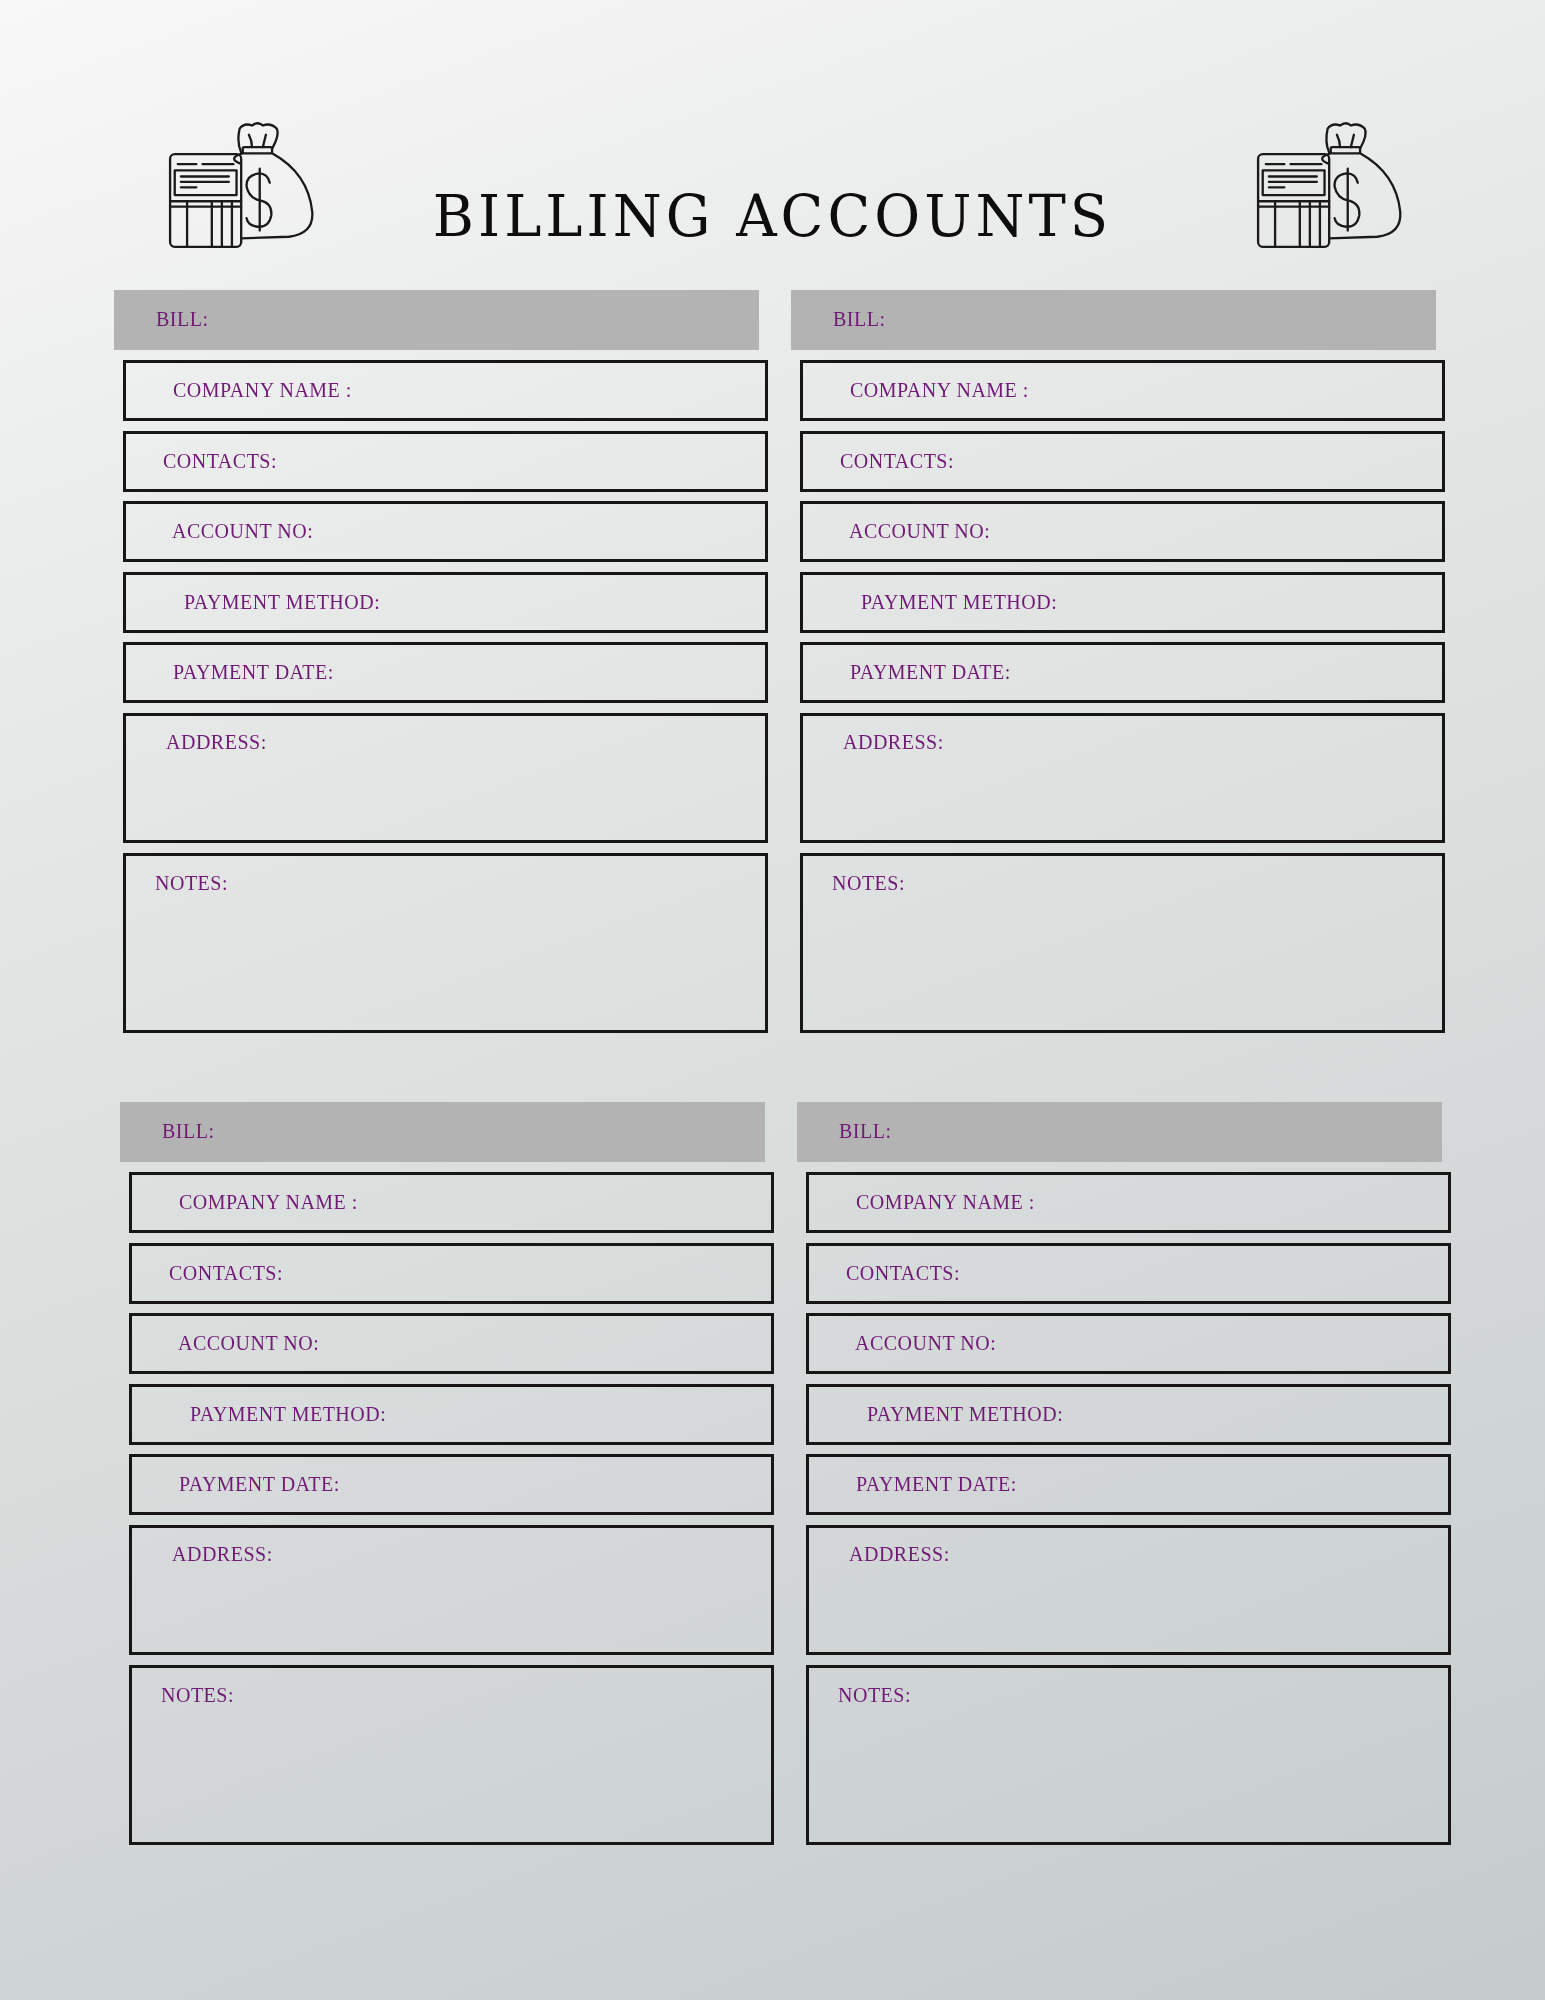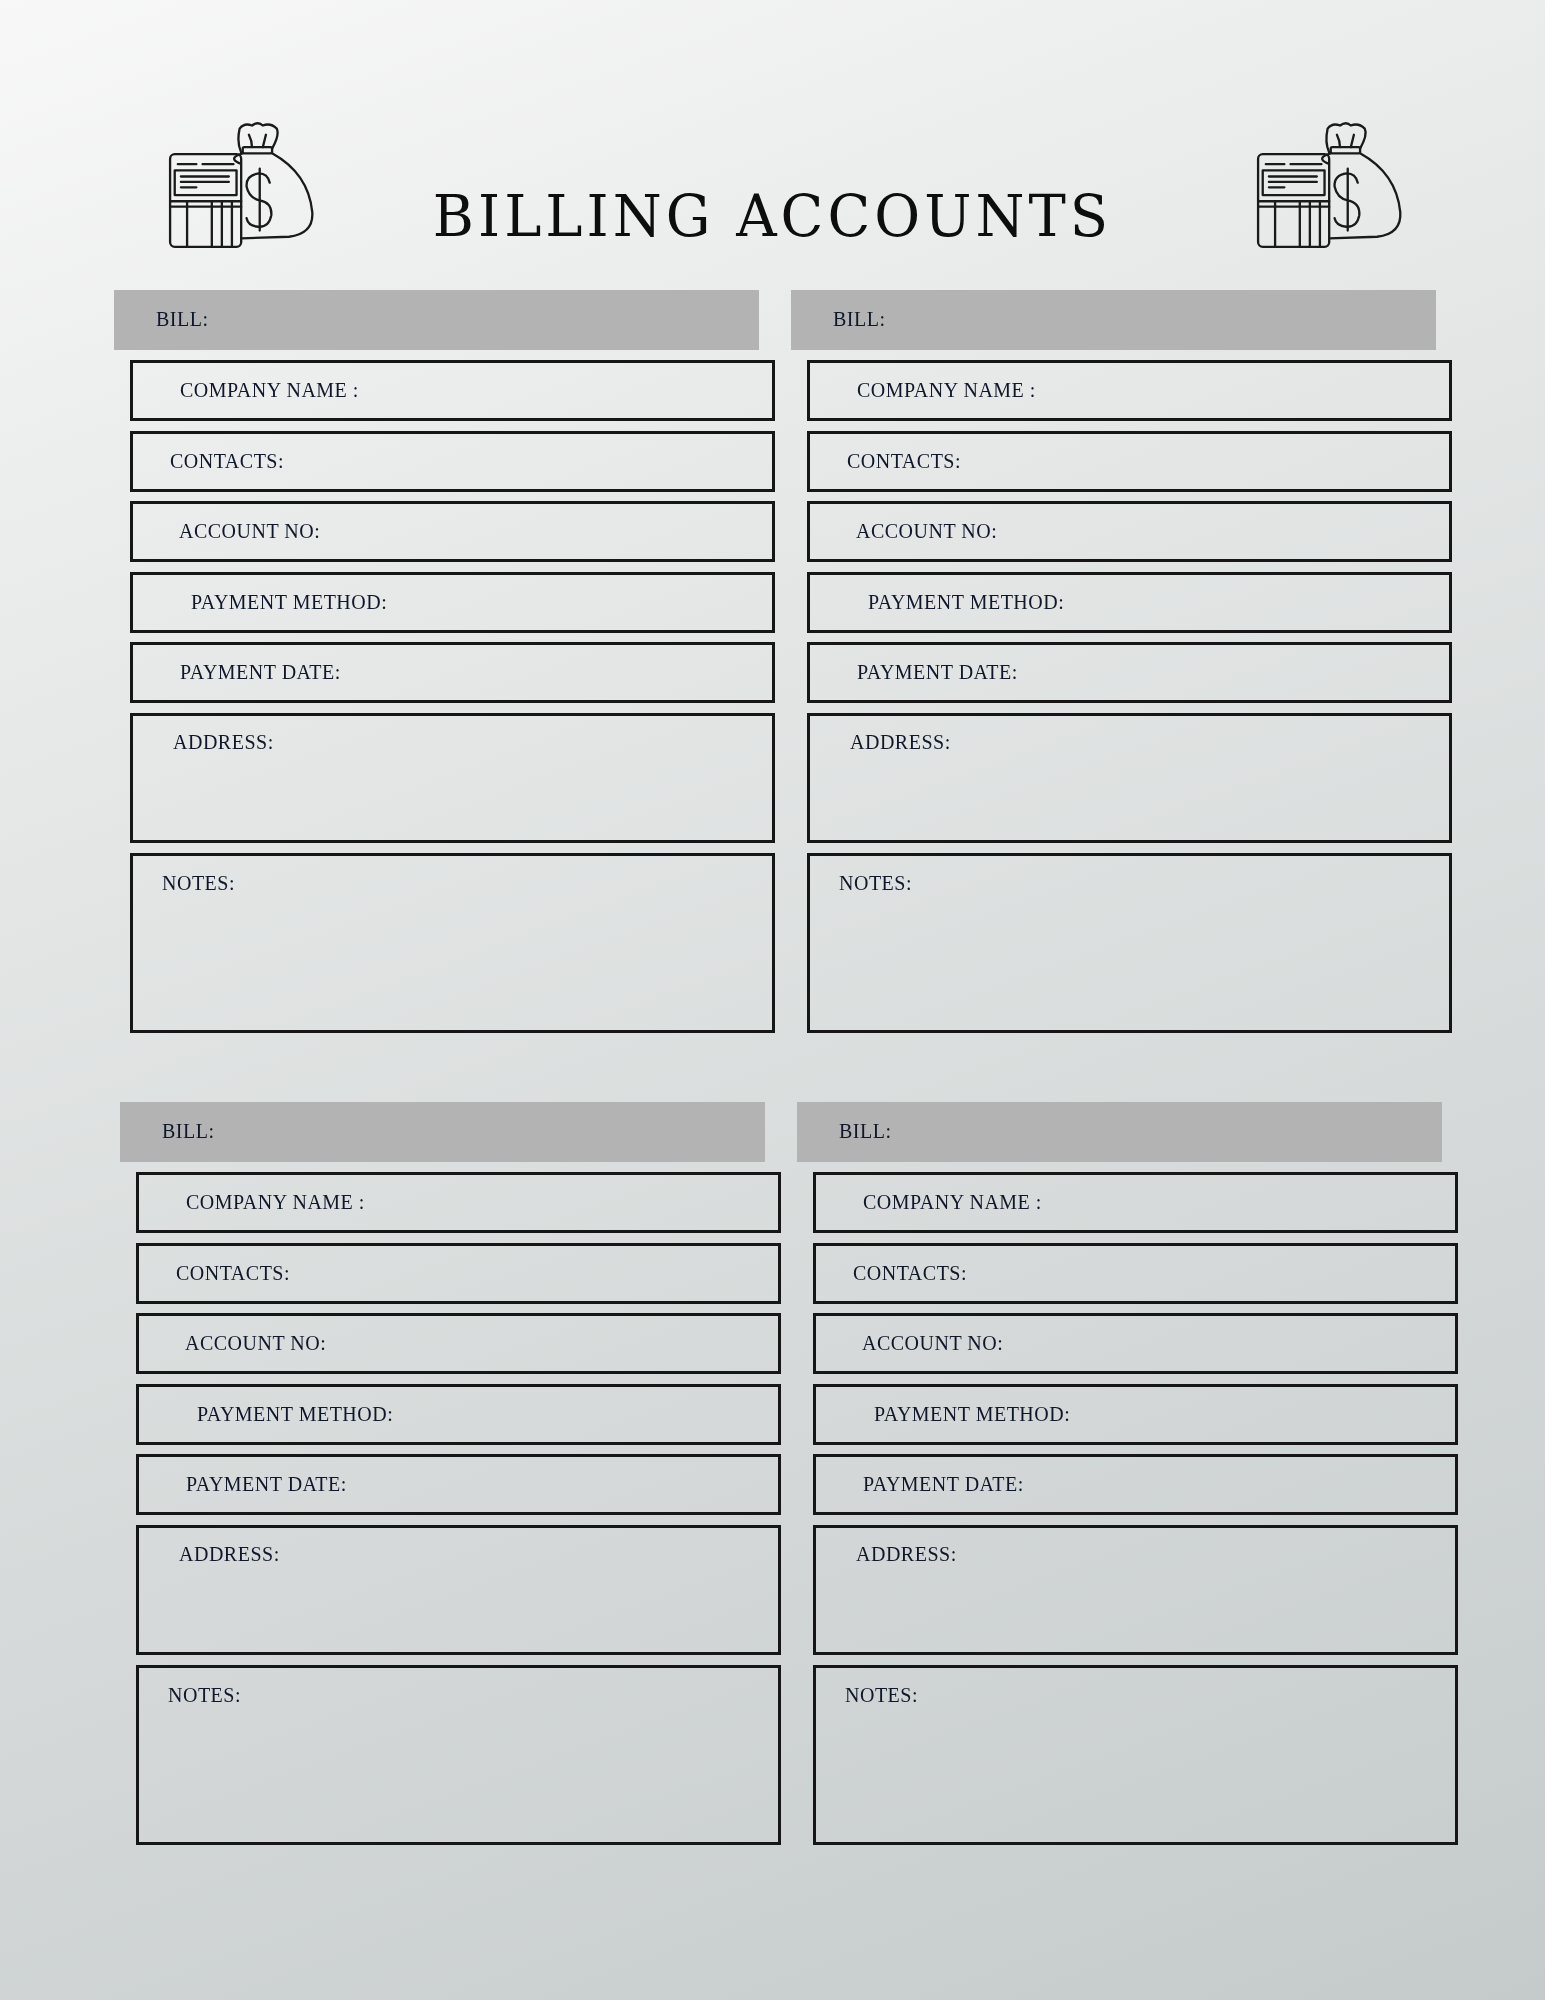--- a/index.html
+++ b/index.html
@@ -15,26 +15,26 @@
     font-size: 56px; letter-spacing: 4px; font-weight: normal; color: #0d0d0d;
     transform: scaleY(1.05);
   }
   .icon { position: absolute; width: 170px; height: 170px; }
   .panel { position: absolute; width: 645px; }
   .hdr {
     position: absolute; left: 0; top: 0; width: 645px; height: 60px;
     background: #b3b3b3;
   }
   .box {
-    position: absolute; left: 16px; width: 645px; box-sizing: border-box;
+    position: absolute; left: 9px; width: 645px; box-sizing: border-box;
     border: 3px solid #161616;
   }
   .lbl {
     position: absolute; font-size: 20px; letter-spacing: 0.5px; white-space: nowrap;
-    font-family: "Liberation Serif", "DejaVu Serif", serif; color: #0f172a;
+    font-family: "Liberation Serif", "DejaVu Serif", serif; color: #701a75;
   }
 </style>
 </head>
 <body>
 
 <h1 class="title">BILLING ACCOUNTS</h1>
 
 <svg class="icon" style="left:150px; top:100px;" viewBox="0 0 220 190" fill="none" stroke="#1a1a1a" stroke-width="3" stroke-linecap="round" stroke-linejoin="round">
   <path d="M118 53 Q112 40 116 22 Q122 14 132 18 Q140 12 146 18 Q156 14 164 22 Q168 30 158 48"></path>
   <path d="M128 30 Q132 38 132 46 M150 30 Q148 38 146 46"></path>

